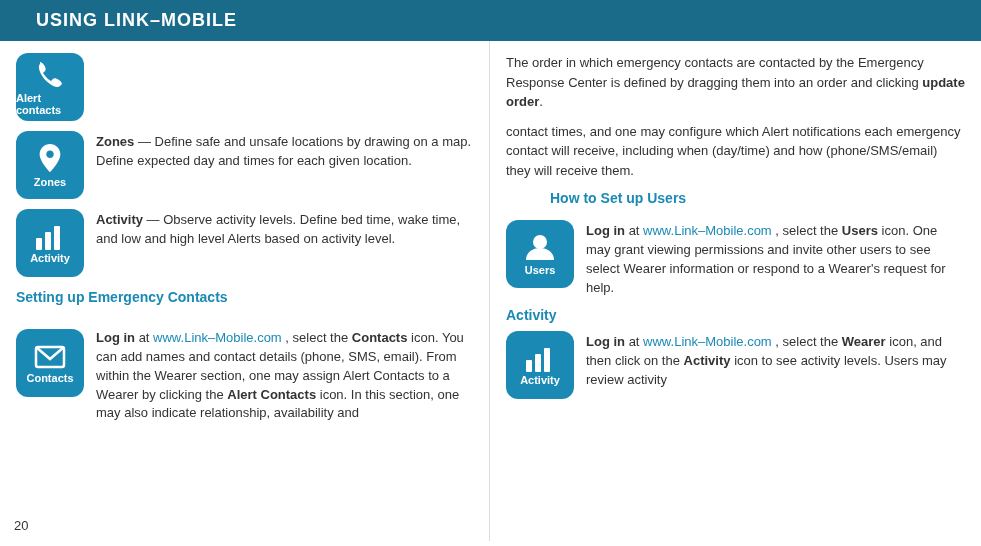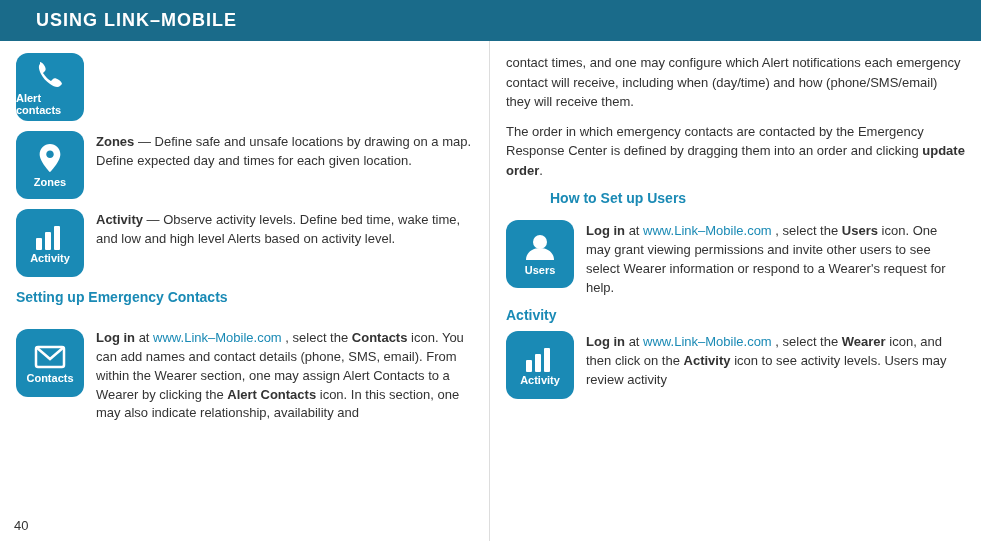--- a/index.html
+++ b/index.html
@@ -201,25 +201,25 @@
         <span>, select the </span><strong>Contacts</strong>
         <span> icon. You can add names and contact details (phone, SMS, email). From within the Wearer section, one may assign Alert Contacts to a Wearer by clicking the </span><strong>Alert Contacts</strong>
         <span> icon. In this section, one may also indicate relationship, availability and</span>
       </div>
     </div>
 
   </div>
 
   <div class="right-column">
 
-    <p class="right-para">contact times, and one may configure which Alert notifications each emergency contact will receive, including when (day/time) and how (phone/SMS/email) they will receive them.</p>
-
     <p class="right-para">
       <span>The order in which emergency contacts are contacted by the Emergency Response Center is defined by dragging them into an order and clicking </span><strong>update order</strong><span>.</span>
     </p>
+
+    <p class="right-para">contact times, and one may configure which Alert notifications each emergency contact will receive, including when (day/time) and how (phone/SMS/email) they will receive them.</p>
 
     <div class="how-setup-heading">How to Set up Users</div>
 
     <div class="users-section">
       <div class="feature-item">
         <div class="icon-box" style="margin-right:12px;">
           <svg width="32" height="30" viewBox="0 0 32 30" fill="white">
             <circle cx="16" cy="10" r="7" fill="white"></circle>
             <path d="M2 28C2 21 8 16 16 16C24 16 30 21 30 28" fill="white"></path>
           </svg>
@@ -251,14 +251,14 @@
           <span> at </span><span class="link-text">www.Link–Mobile.com</span>
           <span>, select the </span><strong>Wearer</strong>
           <span> icon, and then click on the </span><strong>Activity</strong>
           <span> icon to see activity levels. Users may review activity</span>
         </div>
       </div>
     </div>
 
   </div>
 
-  <div class="page-number">40</div>
+  <div class="page-number">20</div>
 </div>
 
 </body></html>

